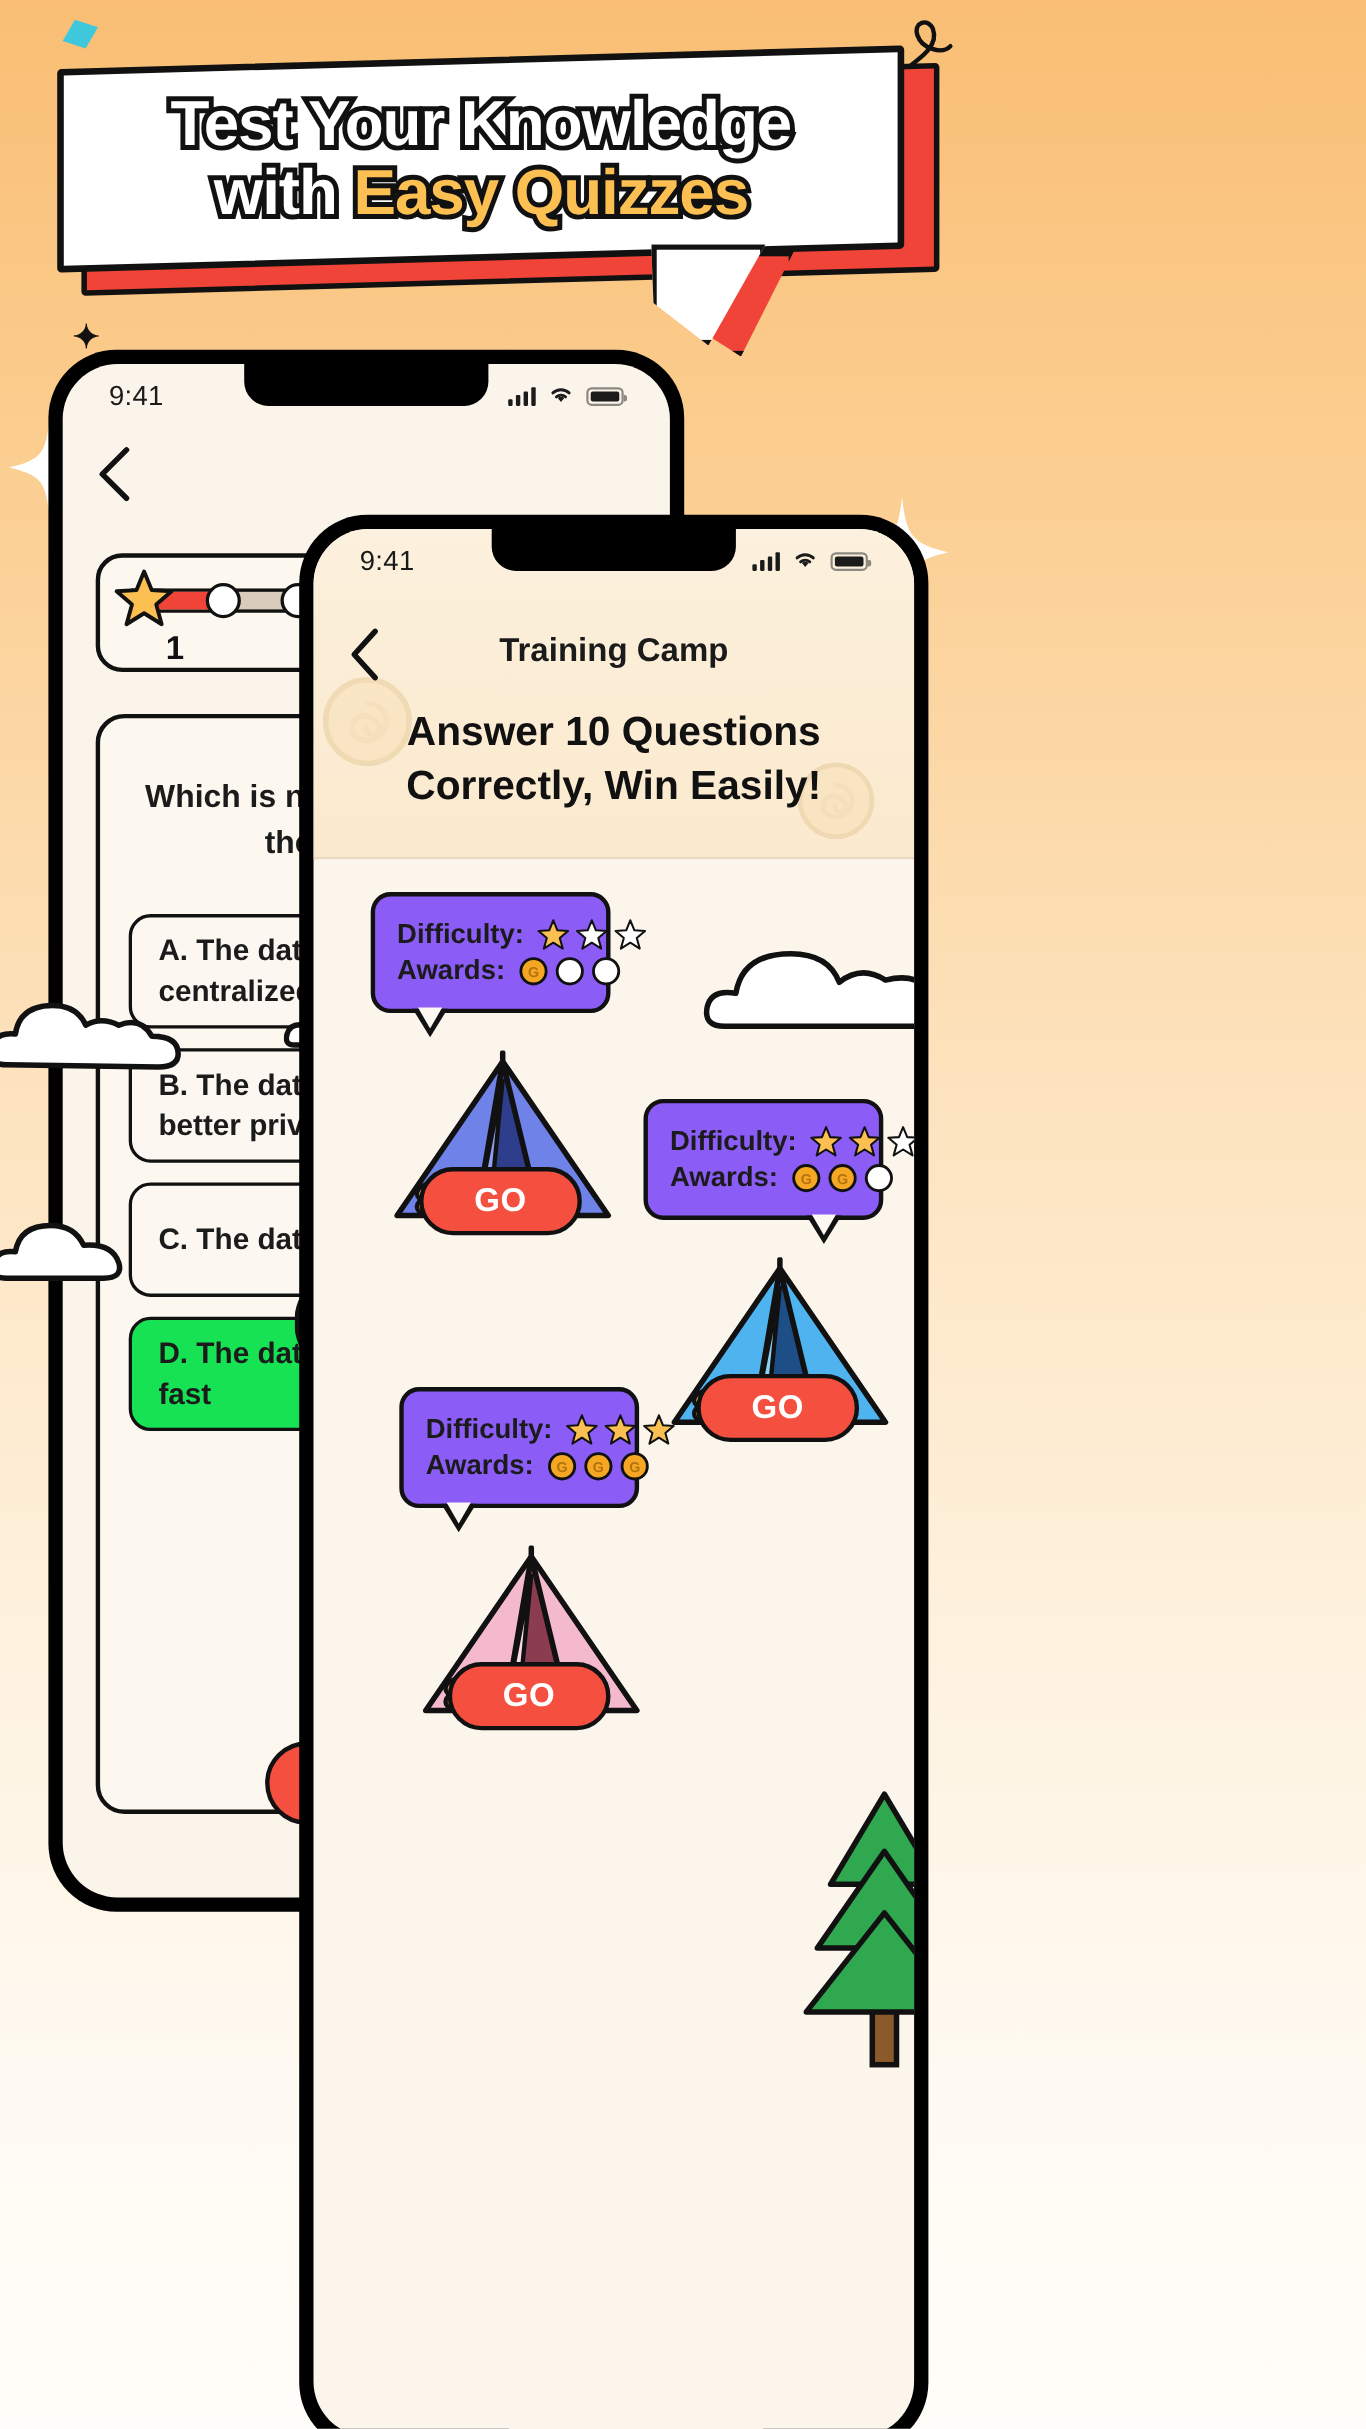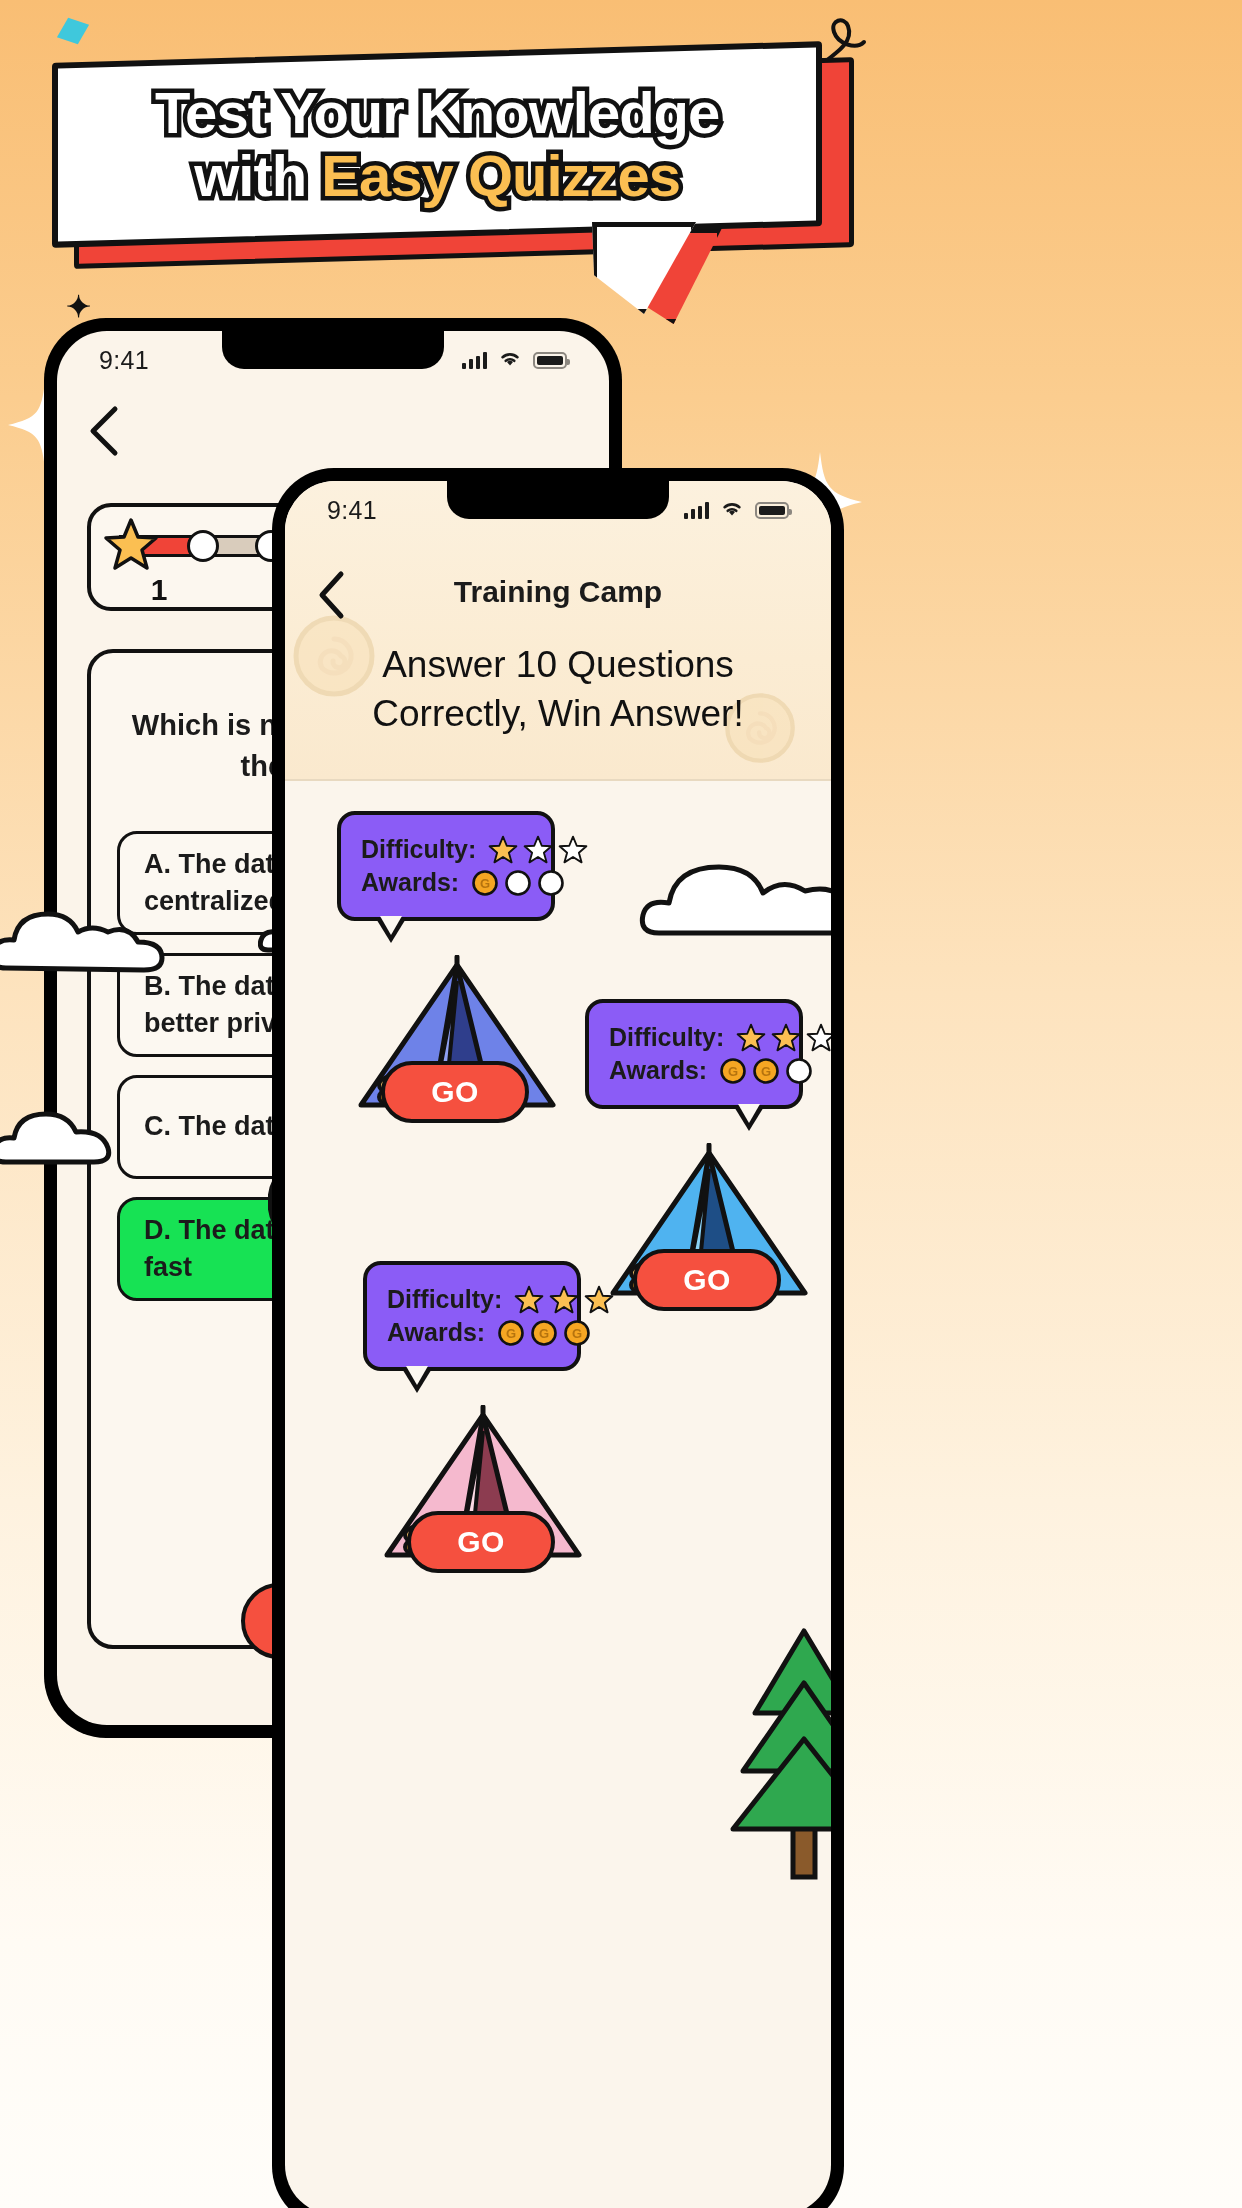--- a/index.html
+++ b/index.html
@@ -135,21 +135,21 @@
     border-bottom: 2px solid #E8D9C0;
   }
   .front-nav { position:absolute; top: 88px; left: 0; right: 0; height: 56px; }
   .front-back { position:absolute; left: 30px; top: 0; width: 52px; height: 54px; }
   .front-title {
     position:absolute; left:0; right:0; top: 6px; text-align:center;
     font-size: 30px; font-weight: 700; color:#1b1b1b;
   }
   .front-h1 {
     position:absolute; left: 34px; right: 34px; top: 160px; text-align:center;
-    font-size: 37px; font-weight: 400; line-height: 1.32; color:#111;
+    font-size: 37px; font-weight: 700; line-height: 1.32; color:#111;
   }
   .deco-coin { position:absolute; opacity:.45; }
 
   
   .camp { position:absolute; }
   .bubble {
     position:absolute; background:#8b5cf6; border: 4.5px solid #111; border-radius: 18px;
     padding: 16px 20px;
   }
   .bubble:after {
@@ -349,21 +349,21 @@
       <div class="front-back">
         <svg width="34" height="52" viewBox="0 0 34 52">
           <path d="M26 5 L7 26 L26 47" fill="none" stroke="#111" stroke-width="5" stroke-linecap="round" stroke-linejoin="round"></path>
         </svg>
       </div>
       <div class="front-title">Training Camp</div>
     </div>
 
     <div class="front-h1">
       <div>Answer 10 Questions</div>
-      <div>Correctly, Win Answer!</div>
+      <div>Correctly, Win Easily!</div>
     </div>
 
     <div class="cloud" style="left:352px; top:352px;">
       <svg width="230" height="110" viewBox="0 0 230 110">
         <path d="M22 100 Q2 100 6 82 Q10 66 32 70 Q38 34 82 34 Q116 34 126 60 Q146 44 168 58 Q200 50 212 74 Q224 96 198 100 Z" fill="#fff" stroke="#111" stroke-width="5" stroke-linejoin="round"></path>
       </svg>
     </div>
 
     <div class="camp" style="left:52px; top:330px;">
       <div class="bubble tail-l" style="position:relative; width:218px;">

